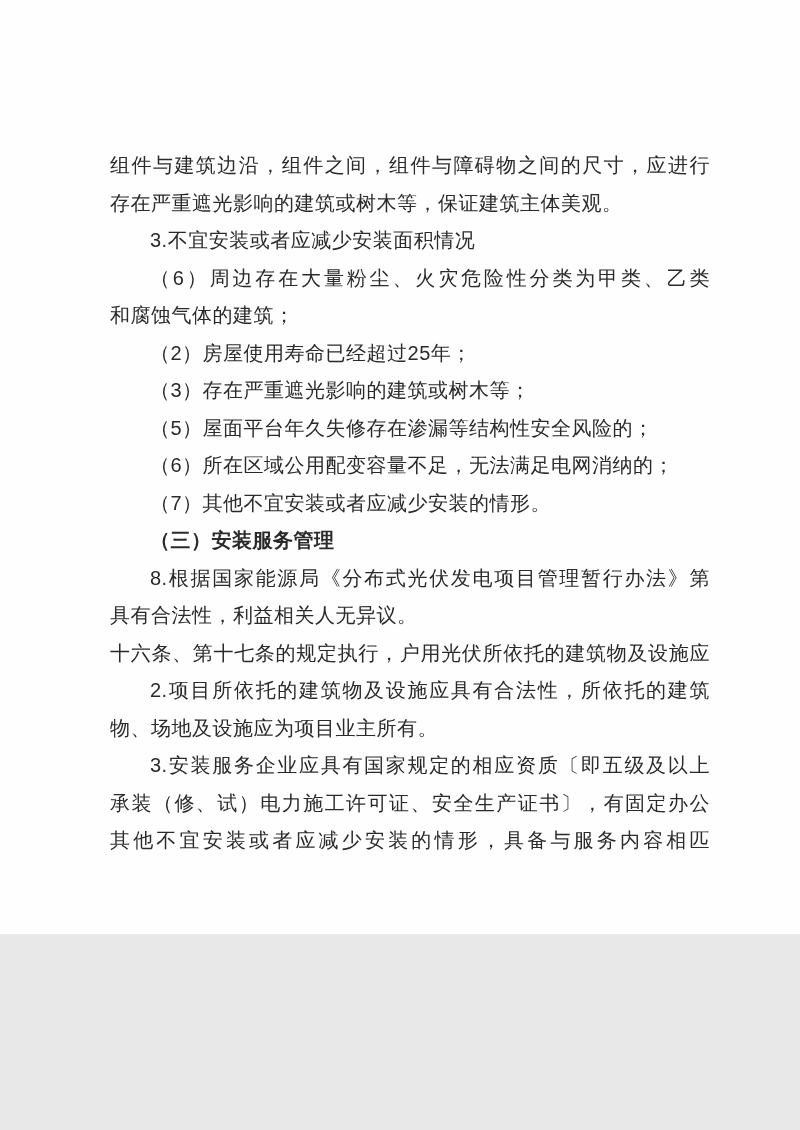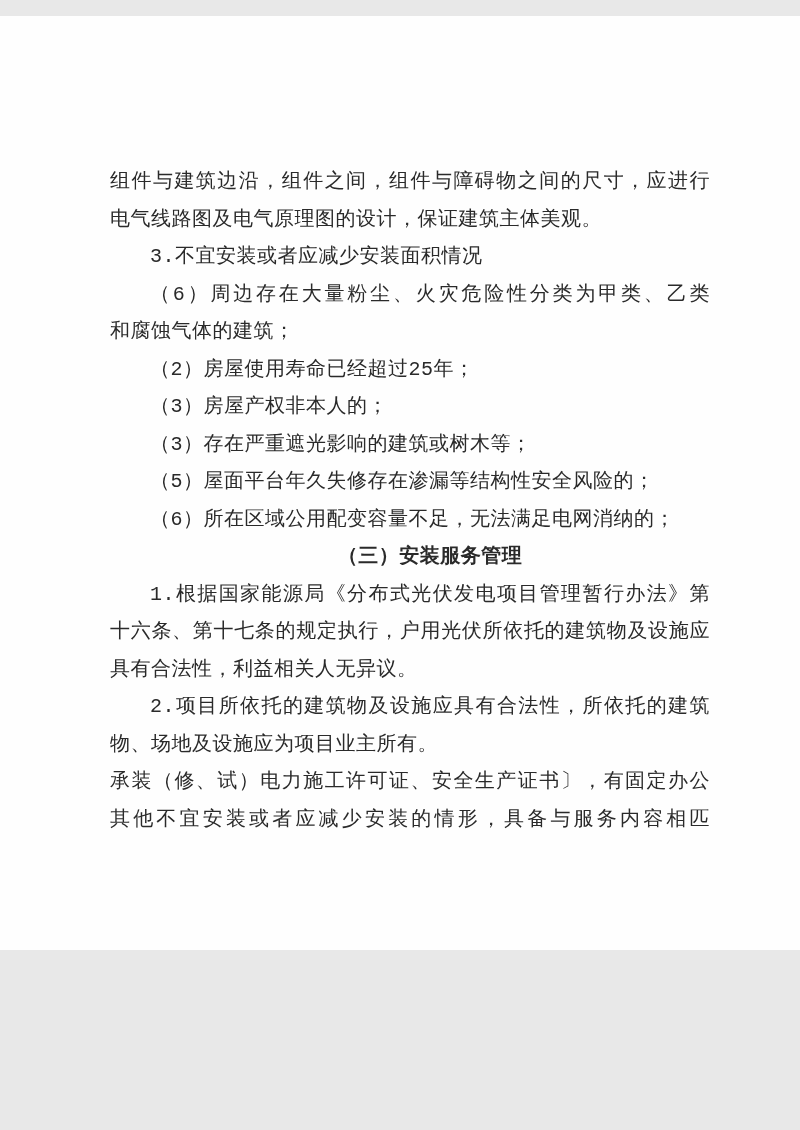--- a/index.html
+++ b/index.html
@@ -4,24 +4,24 @@
 <style>
   html, body {
     margin: 0;
     padding: 0;
     background: #e8e8e8;
   }
   .page {
     position: relative;
     width: 800px;
     height: 934px;
-    margin: 16px auto;
+    margin: 0 auto;
     background: #fefefe;
     overflow: hidden;
-    font-family: Liberation Mono, monospace;
+    font-family: Liberation Sans, sans-serif;
     color: #2a2a2a;
   }
   .doc-body {
     position: absolute;
     left: 110px;
     top: 147px;
     width: 600px;
     font-size: 20px;
     line-height: 37.5px;
     letter-spacing: 0.5px;
@@ -35,49 +35,49 @@
     white-space: normal;
     text-align: justify;
     text-align-last: justify;
     text-justify: inter-character;
   }
   .line.indent {
     text-indent: 2em;
   }
   .line.bold {
     font-weight: bold;
-    text-align: center;
   }
   .page-footer {
     position: absolute;
     left: 108px;
     top: 990px;
     font-size: 16px;
     color: #3a3a3a;
     letter-spacing: 2px;
   }
 </style>
 </head>
 <body>
 
 <div class="page">
   <div class="doc-body">
       <div class="line justify">组件与建筑边沿，组件之间，组件与障碍物之间的尺寸，应进行</div>
-      <div class="line">电气线路图及电气原理图的设计，保证建筑主体美观。</div>
+      <div class="line">存在严重遮光影响的建筑或树木等，保证建筑主体美观。</div>
       <div class="line indent">3.不宜安装或者应减少安装面积情况</div>
       <div class="line indent justify">（6）周边存在大量粉尘、火灾危险性分类为甲类、乙类</div>
       <div class="line">和腐蚀气体的建筑；</div>
       <div class="line indent">（2）房屋使用寿命已经超过25年；</div>
-      <div class="line indent">（3）房屋产权非本人的；</div>
       <div class="line indent">（3）存在严重遮光影响的建筑或树木等；</div>
       <div class="line indent">（5）屋面平台年久失修存在渗漏等结构性安全风险的；</div>
       <div class="line indent">（6）所在区域公用配变容量不足，无法满足电网消纳的；</div>
+      <div class="line indent">（7）其他不宜安装或者应减少安装的情形。</div>
       <div class="line indent bold">（三）安装服务管理</div>
-      <div class="line indent justify">1.根据国家能源局《分布式光伏发电项目管理暂行办法》第</div>
+      <div class="line indent justify">8.根据国家能源局《分布式光伏发电项目管理暂行办法》第</div>
+      <div class="line">具有合法性，利益相关人无异议。</div>
       <div class="line justify">十六条、第十七条的规定执行，户用光伏所依托的建筑物及设施应</div>
-      <div class="line">具有合法性，利益相关人无异议。</div>
       <div class="line indent justify">2.项目所依托的建筑物及设施应具有合法性，所依托的建筑</div>
       <div class="line">物、场地及设施应为项目业主所有。</div>
+      <div class="line indent justify">3.安装服务企业应具有国家规定的相应资质〔即五级及以上</div>
       <div class="line justify">承装（修、试）电力施工许可证、安全生产证书〕，有固定办公</div>
       <div class="line justify">其他不宜安装或者应减少安装的情形，具备与服务内容相匹</div>
     </div>
   <div class="page-footer">— 4 —</div>
 </div>
 
 </body></html>

